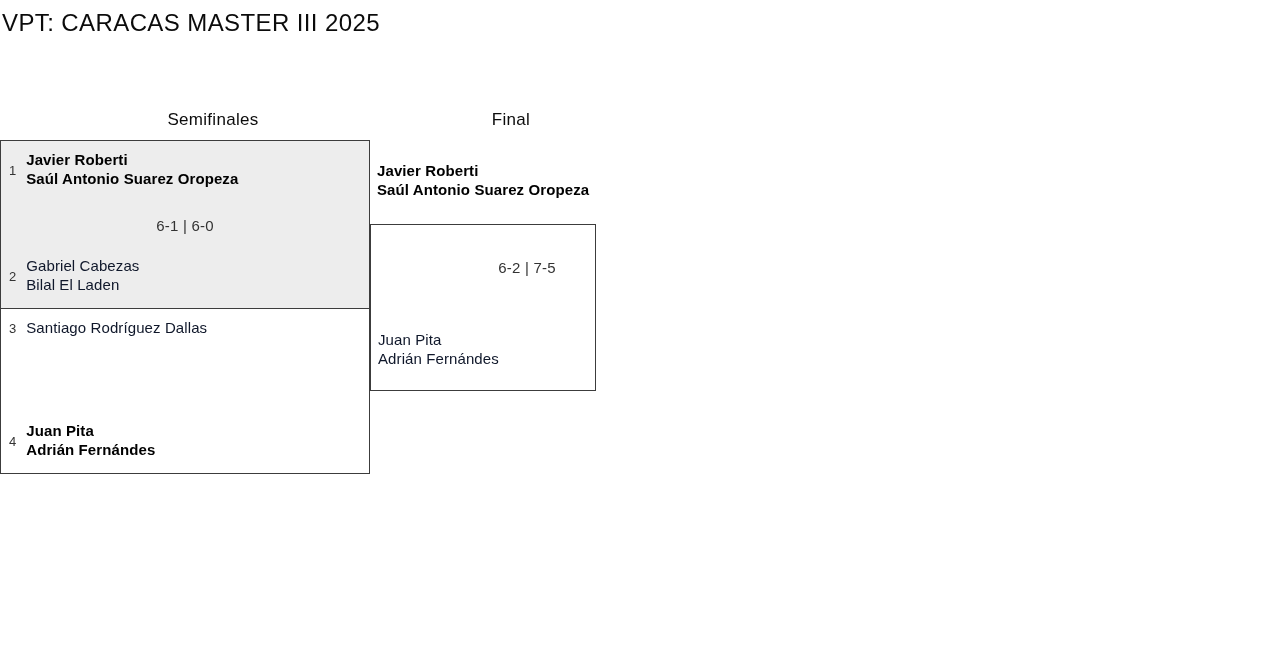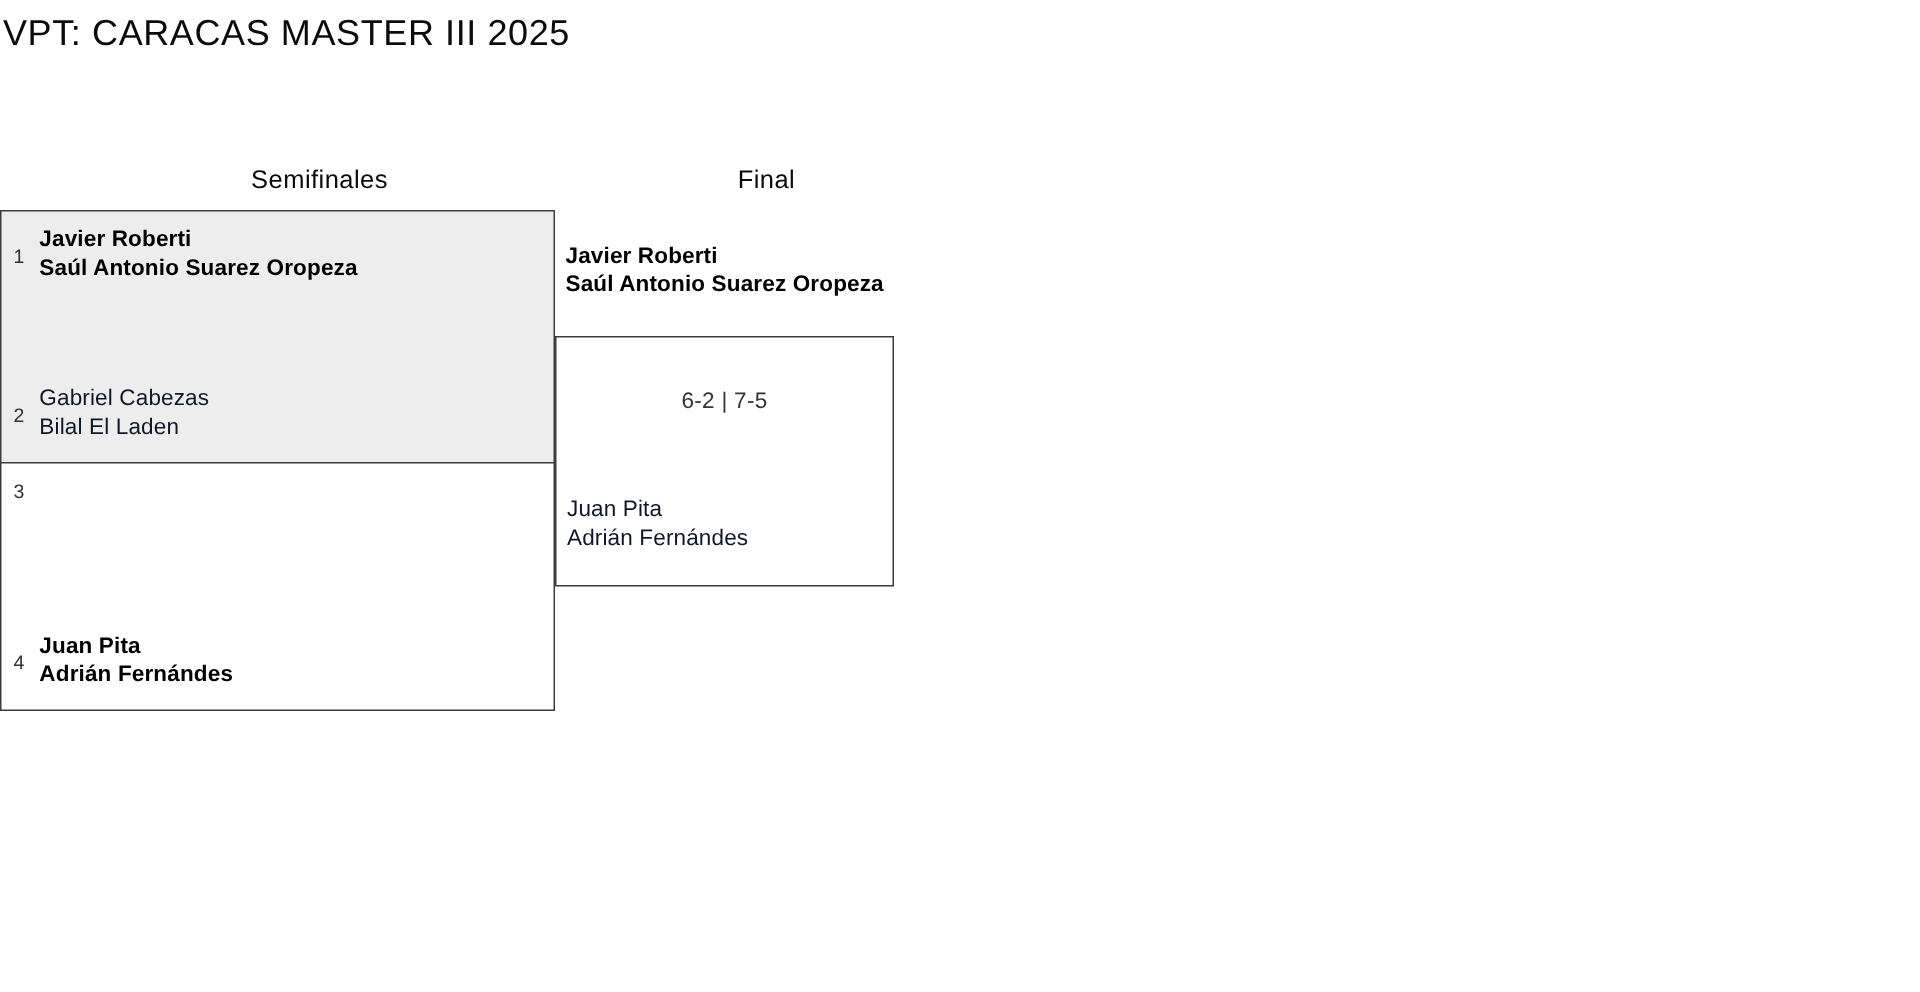--- a/index.html
+++ b/index.html
@@ -92,20 +92,21 @@
     top: 50%;
     transform: translateY(-50%);
     text-align: center;
     font-size: 15px;
     color: #333;
     letter-spacing: 0.2px;
   }
   .final-box .score {
     top: 34px;
     transform: none;
+    padding-left: 44px;
   }
 
   
   .final-team1 {
     position: absolute;
     left: 377px;
     top: 161px;
   }
   .final-team2 {
     position: absolute;
@@ -124,33 +125,35 @@
 <div class="col-header final">Final</div>
 
 <div class="match-box sf1">
   <div class="team-row top">
     <span class="seed">1</span>
     <span class="players winner">
       <span>Javier Roberti</span>
       <span>Saúl Antonio Suarez Oropeza</span>
     </span>
   </div>
+  <div class="score">6-1 | 6-0</div>
   <div class="team-row bottom">
     <span class="seed">2</span>
     <span class="players">
       <span>Gabriel Cabezas</span>
       <span>Bilal El Laden</span>
     </span>
   </div>
 </div>
 
 <div class="match-box sf2">
   <div class="team-row top">
     <span class="seed">3</span>
     <span class="players">
+      <span>Santiago Rodríguez Dallas</span>
     </span>
   </div>
   <div class="team-row bottom">
     <span class="seed">4</span>
     <span class="players winner">
       <span>Juan Pita</span>
       <span>Adrián Fernándes</span>
     </span>
   </div>
 </div>

